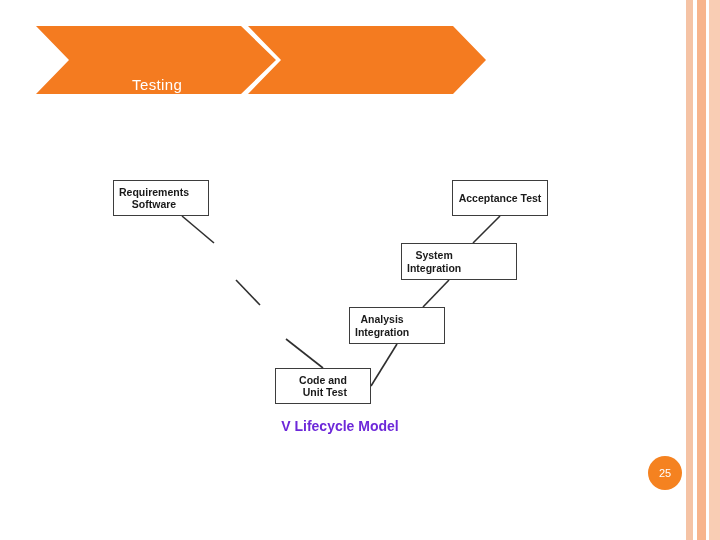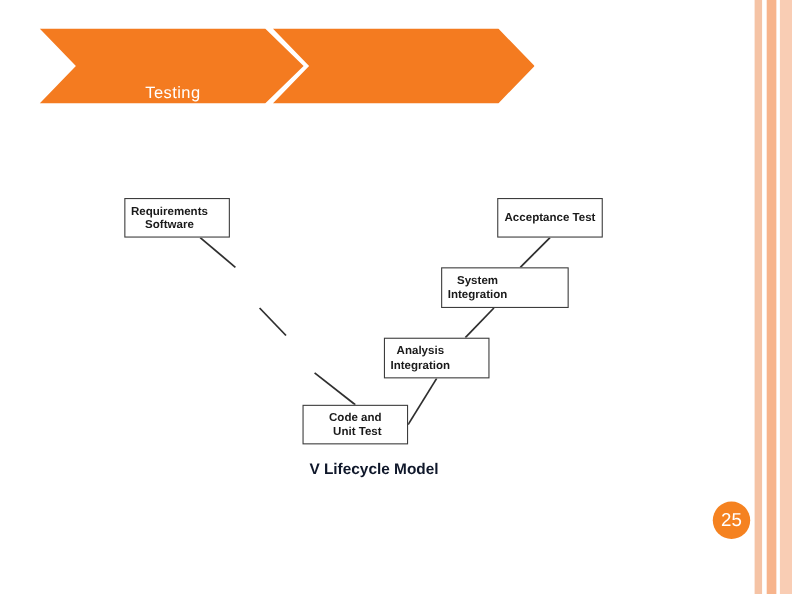--- a/index.html
+++ b/index.html
@@ -91,34 +91,34 @@
   .n-accept { left: 362px; top: 20px;  width: 96px;  height: 36px; justify-content: center; }
 
   .diagram-caption {
     position: absolute;
     left: 150px;
     top: 258px;
     width: 200px;
     text-align: center;
     font-size: 14px;
     font-weight: bold;
-    color: #0f172a;
+    color: #6d28d9;
   }
 
   
   .page-number {
     position: absolute;
     right: 38px;
     bottom: 50px;
     width: 34px;
     height: 34px;
     border-radius: 50%;
     background: #f58220;
     color: #ffffff;
-    font-size: 17px;
+    font-size: 11px;
     display: flex;
     align-items: center;
     justify-content: center;
   }
 </style>
 </head>
 <body>
 
 <div class="edge-stripes">
   <div class="stripe stripe-a"></div>

